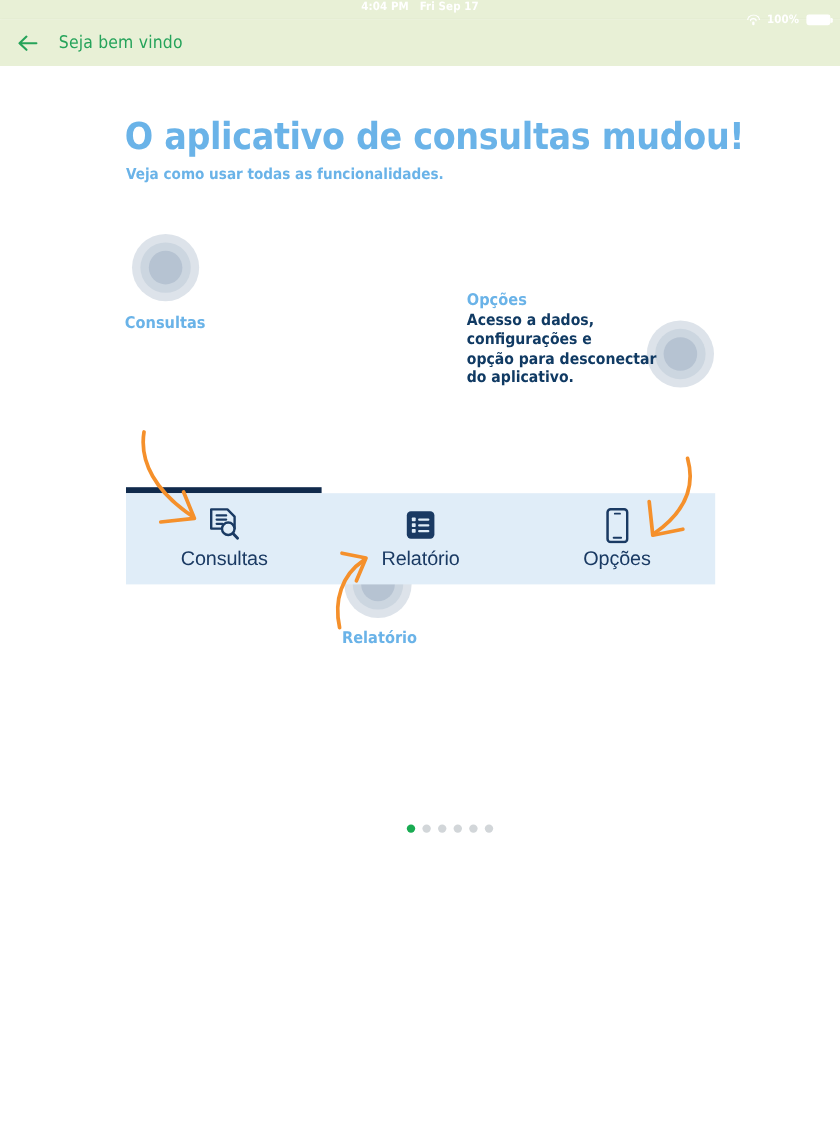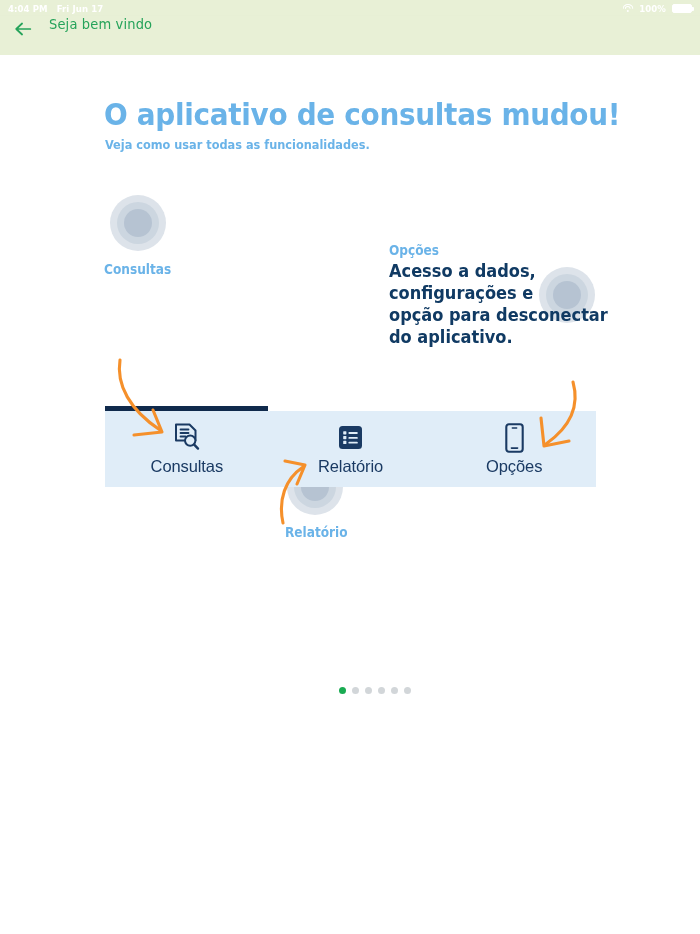--- a/index.html
+++ b/index.html
@@ -21,20 +21,21 @@
   #status-bar {
     height: 16px;
     background: #e8f0d6;
     display: flex;
     align-items: center;
     padding: 0 8px;
     font-size: 9.5px;
     color: #ffffff;
     font-weight: bold;
     letter-spacing: 0.1px;
+    flex-direction: column;
   }
   #status-bar .sb-left { display: flex; align-items: center; gap: 9px; }
   #status-bar .sb-right {
     margin-left: auto;
     display: flex;
     align-items: center;
     gap: 6px;
   }
   .wifi-glyph {
     width: 11px; height: 9px;
@@ -69,21 +70,21 @@
     width: 2px; height: 4px;
     background: #ffffff;
     border-radius: 0 1px 1px 0;
   }
 
   
   #app-bar {
     height: 39px;
     background: #e8f0d6;
     display: flex;
-    align-items: flex-start;
+    align-items: center;
     padding-left: 10px;
     box-shadow: 0 1px 2px rgba(0,0,0,0.10);
   }
   #back-button {
     width: 26px; height: 26px;
     display: flex; align-items: center; justify-content: center;
     cursor: pointer;
   }
   #app-bar-title {
     margin-left: 13px;
@@ -147,21 +148,21 @@
   .callout { position: absolute; }
   .callout .c-title {
     font-size: 13.5px;
     font-weight: bold;
     color: #6ab3e8;
     line-height: 1.1;
     margin-bottom: 2px;
     white-space: nowrap;
   }
   .callout .c-body {
-    font-size: 18px;
+    font-size: 13px;
     font-weight: bold;
     color: #103a63;
     line-height: 1.22;
     white-space: pre-line;
   }
 
   #callout-consultas { left: 104px; top: 207px; }
   #callout-opcoes    { left: 389px; top: 188px; }
   #callout-relatorio { left: 285px; top: 470px; }
 
@@ -224,21 +225,21 @@
     cursor: pointer;
   }
   .dot.active { background: #19ab52; }
 </style>
 </head>
 <body>
 
 <div id="status-bar">
   <div class="sb-left">
     <span>4:04 PM</span>
-    <span>Fri Jun 17</span>
+    <span>Fri Sep 17</span>
   </div>
   <div class="sb-right">
     <span class="wifi-glyph">
       <span class="w1"></span>
         <span class="w2"></span>
         <span class="w3"></span>
     </span>
     <span>100%</span>
     <span class="battery-glyph"></span>
   </div>

